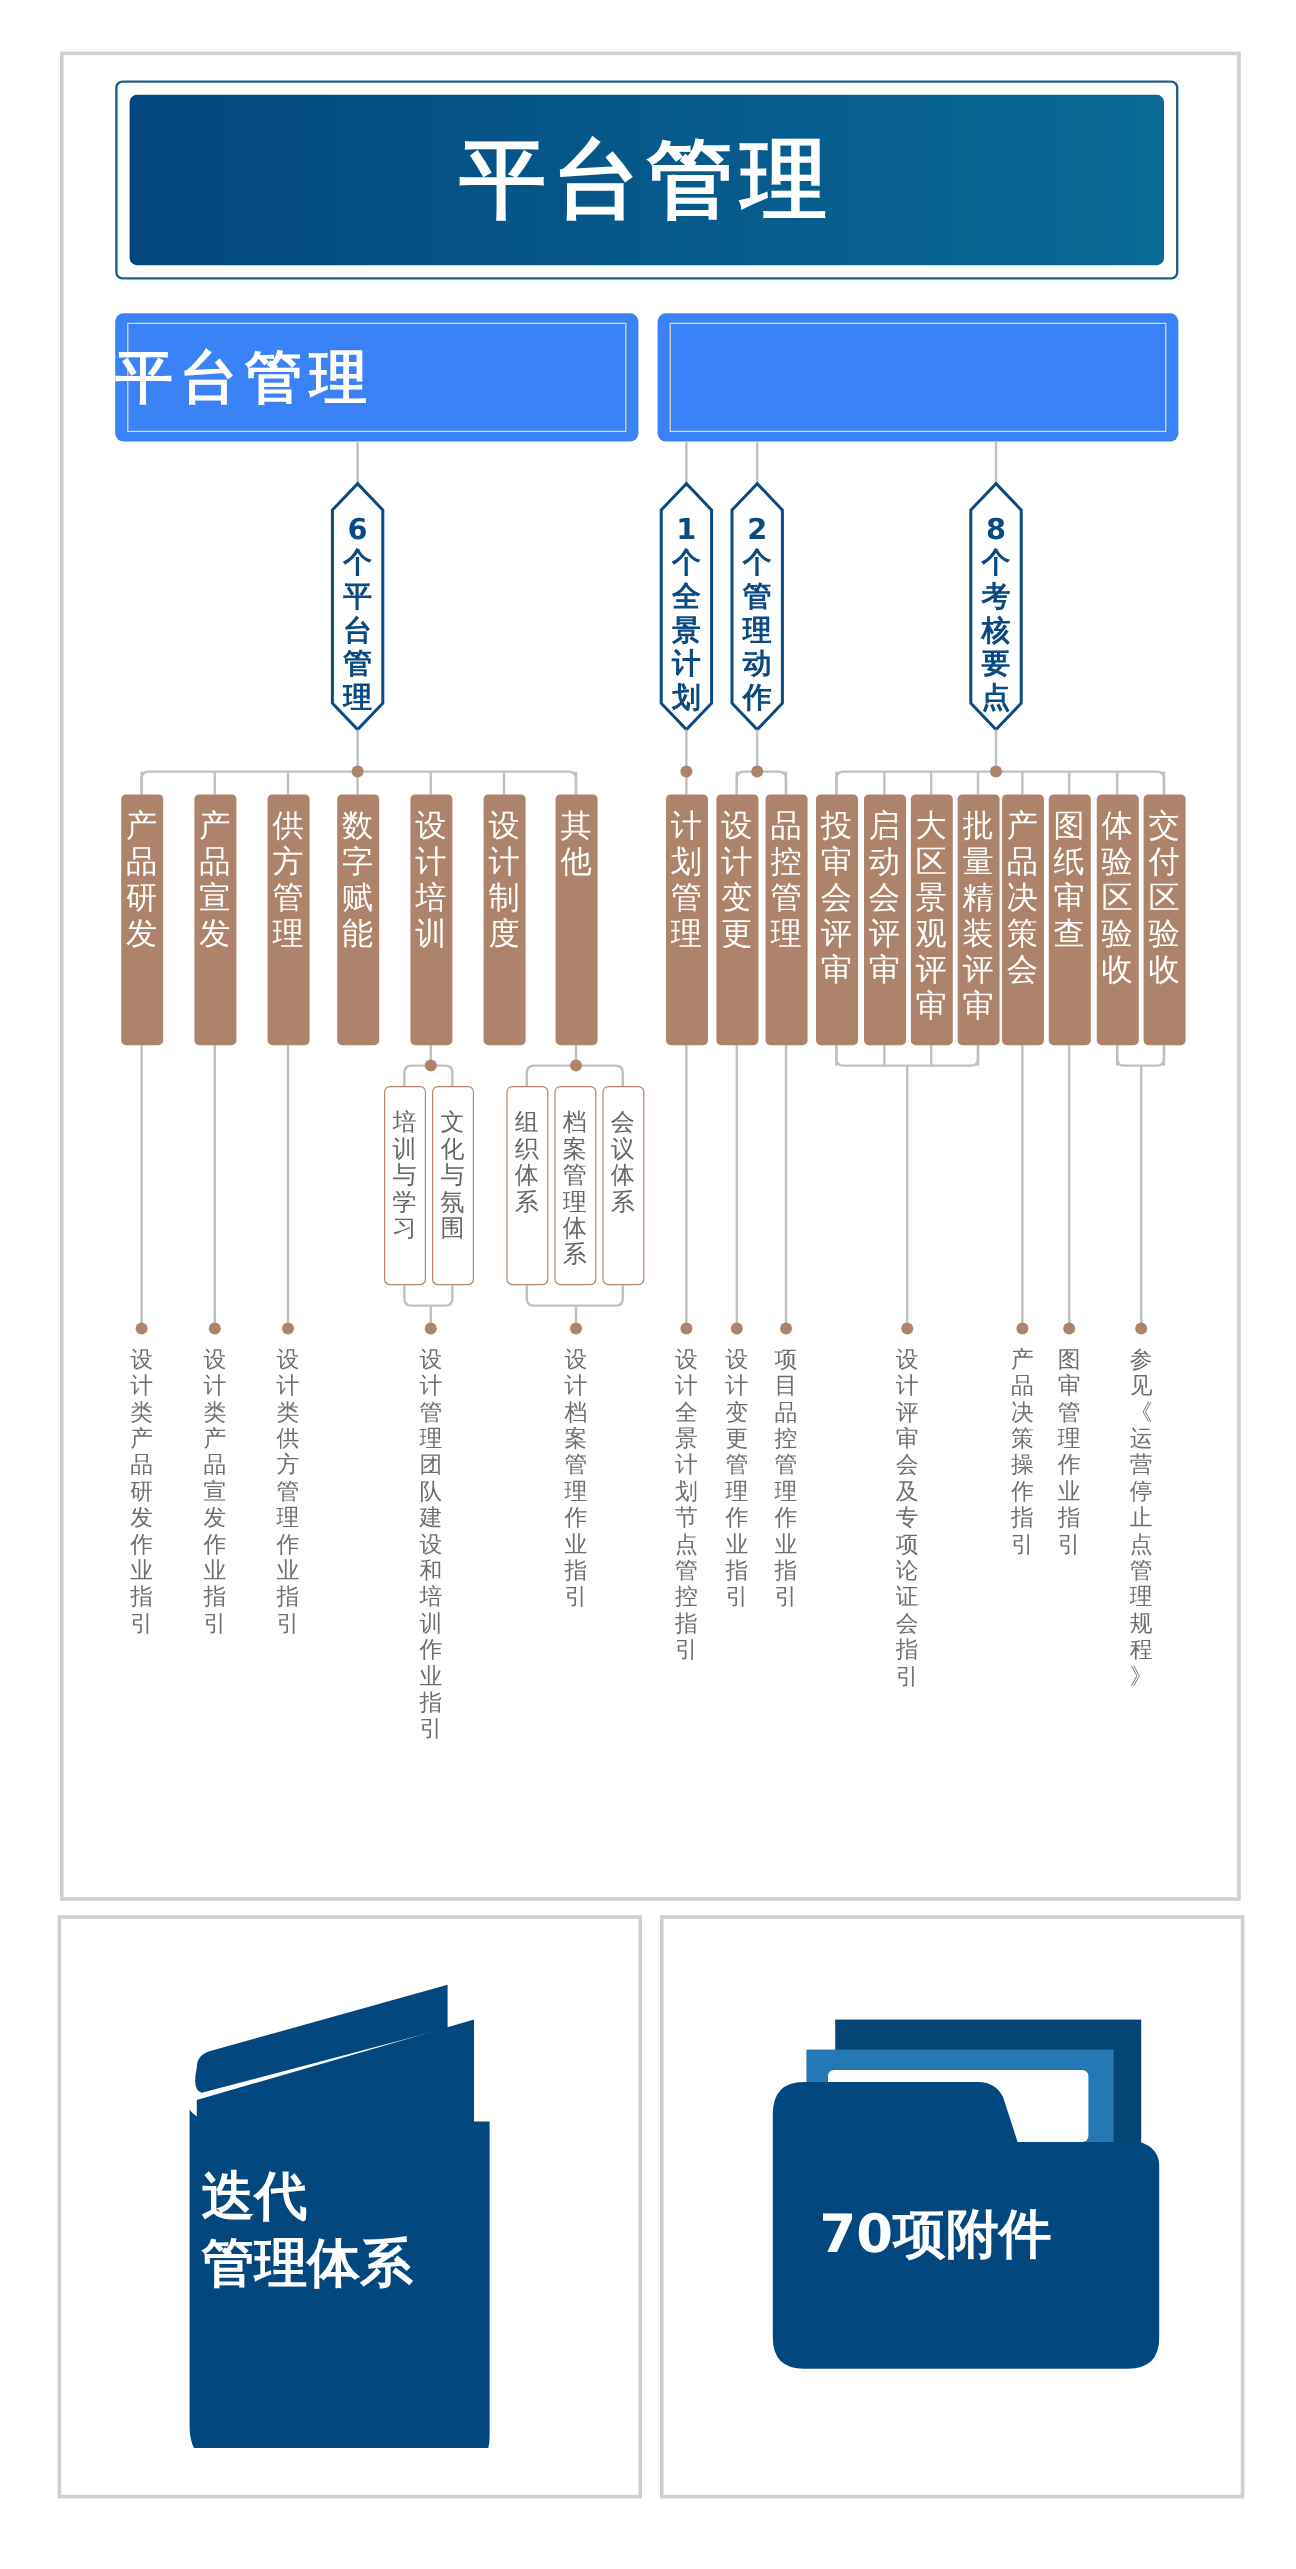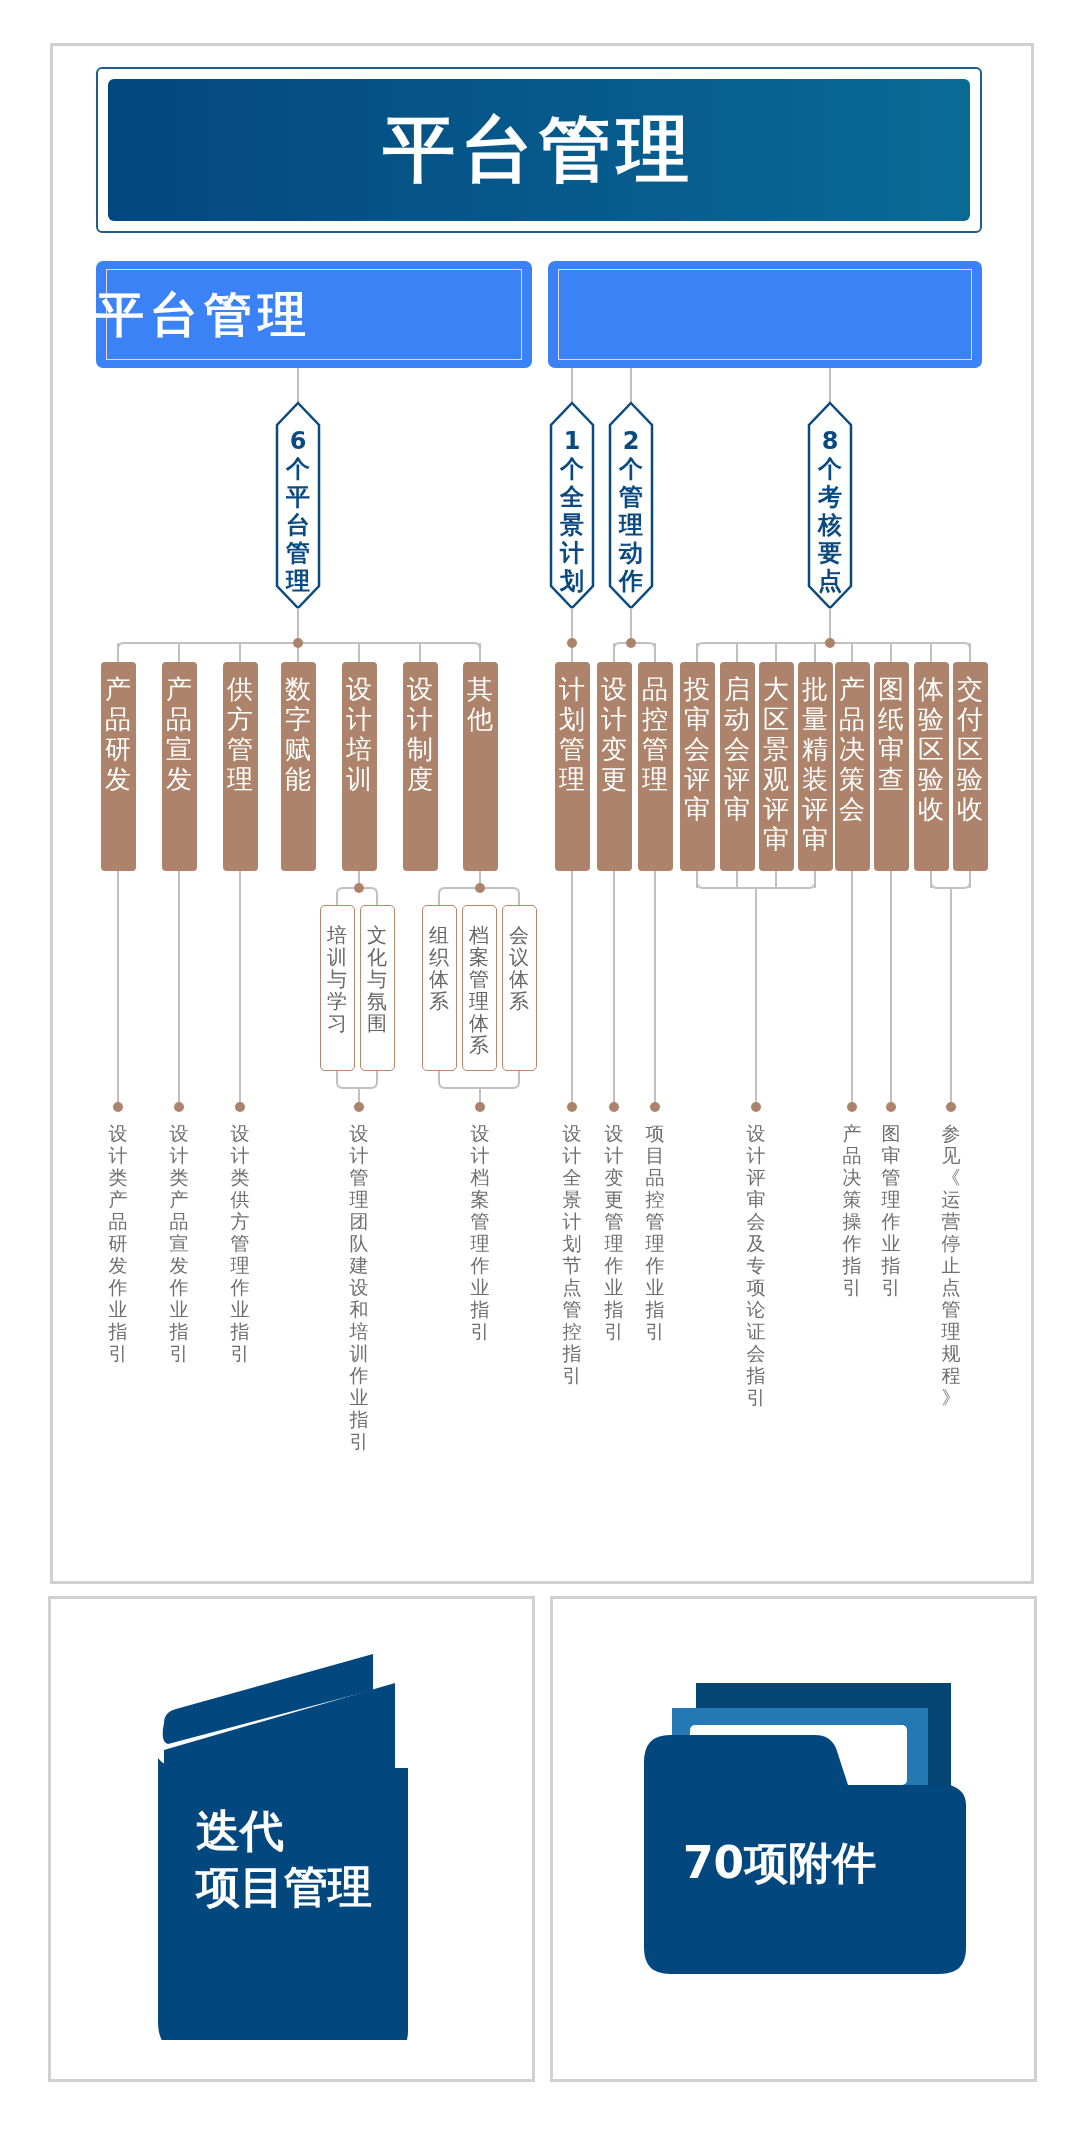--- a/index.html
+++ b/index.html
@@ -486,23 +486,23 @@
       <span>程</span>
       <span>》</span>
     </div>
   </div>
 
 <svg class="abs" style="left:150px;top:1640px" width="280" height="400">
   <path d="M14 83 Q14 72 26 69 L223 14 L223 50 L18 104 Q10 102 14 83 Z" fill="#03477f"></path>
   <path d="M14 110 L245 43 L245 137 L14 137 Z" fill="#03477f"></path>
   <path d="M8 118 Q14 127 30 128 L258 128 L258 391 Q258 414 235 414 L40 414 Q8 414 8 382 Z" fill="#03477f"></path>
 </svg>
-<div class="card-text" style="left:196px;top:1803px">
+<div class="card-text" style="left:168px;top:1803px">
   <div>迭代</div>
-  <div>项目管理</div>
+  <div>管理体系</div>
 </div>
 
 <svg class="abs" style="left:630px;top:1680px" width="340" height="320">
   <rect x="66" y="3" width="255" height="250" fill="#044573"></rect>
   <rect x="42" y="28" width="256" height="230" fill="#2479b5"></rect>
   <rect x="60" y="45" width="217" height="60" rx="5" fill="#ffffff"></rect>
   <path d="M40 55 L185 55 Q200 55 206 68 L218 105 L320 105 Q336 110 336 125 L336 268 Q336 294 310 294 L40 294 Q14 294 14 268 L14 82 Q14 55 40 55 Z" fill="#03477f"></path>
 </svg>
 <div class="card-text" style="left:683px;top:1835px">
   <div>70项附件</div>

